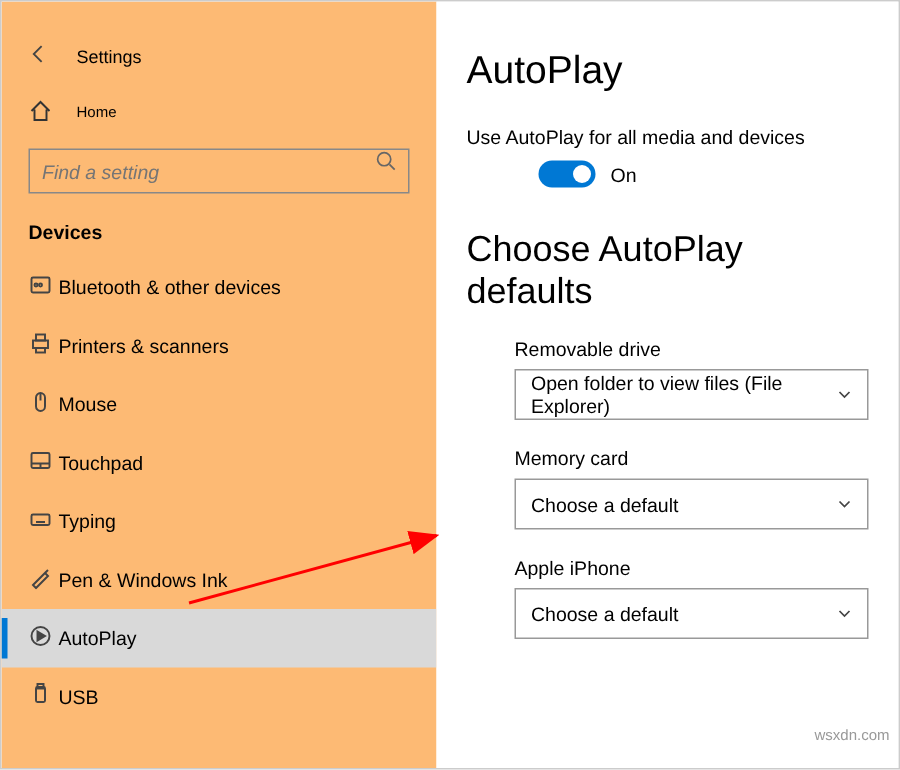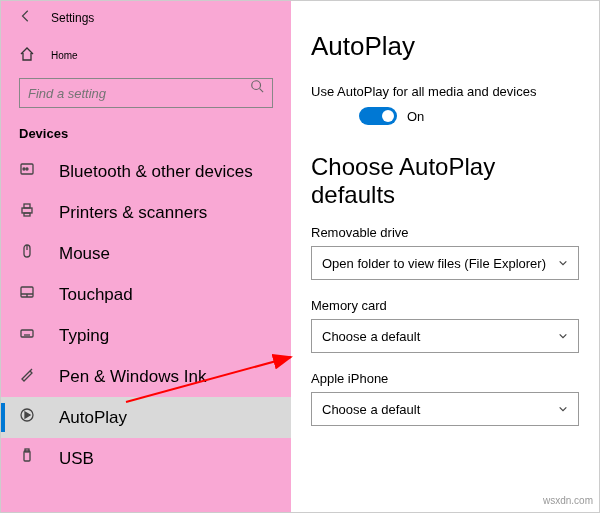--- a/index.html
+++ b/index.html
@@ -12,22 +12,22 @@
     height: 513px;
     overflow: hidden;
     position: relative;
     border: 1px solid #ccc;
   }
   .sidebar {
     position: absolute;
     left: 0; top: 0;
     width: 290px;
     height: 100%;
-    background: #f9a8d4;
-    padding-top: 4px;
+    background: #fdba74;
+    padding-top: 24px;
   }
   .top-row {
     display: flex;
     align-items: center;
     gap: 18px;
     padding: 4px 0 10px 18px;
     font-size: 12px;
   }
   .back-arrow {
     width: 14px; height: 14px;
@@ -61,23 +61,23 @@
     color: #666;
   }
   .section-label {
     font-weight: 600;
     font-size: 13px;
     padding: 6px 18px 10px 18px;
   }
   .nav-item {
     display: flex;
     align-items: center;
-    gap: 24px;
+    gap: 4px;
     padding: 10px 0 10px 18px;
-    font-size: 17px;
+    font-size: 13px;
     cursor: pointer;
     position: relative;
   }
   .nav-item.active {
     background: #d9d9d9;
   }
   .nav-item.active::before {
     content: "";
     position: absolute;
     left: 0; top: 6px; bottom: 6px;
@@ -122,21 +122,21 @@
     background: #fff;
     border-radius: 50%;
     top: 3px; right: 3px;
   }
   .toggle-text { font-size: 13px; }
   .section-title {
     font-size: 24px;
     font-weight: 400;
     margin: 8px 0 16px 0;
   }
-  .dropdown-group { margin-bottom: 18px; }
+  .dropdown-group { margin-bottom: 18px; margin-left: 32px; }
   .dropdown-label {
     font-size: 13px;
     margin-bottom: 6px;
   }
   .dropdown {
     border: 1px solid #999;
     height: 30px;
     display: flex;
     align-items: center;
     justify-content: space-between;
@@ -151,21 +151,21 @@
   .arrow-overlay {
     position: absolute;
     left: 120px;
     top: 346px;
     width: 180px;
     height: 60px;
     pointer-events: none;
   }
   .watermark {
     position: absolute;
-    right: 6px; bottom: 6px;
+    right: 6px; bottom: 16px;
     font-size: 10px;
     color: #999;
   }
 </style>
 </head>
 <body>
 
 <div class="sidebar">
   <div class="top-row">
     <span>

